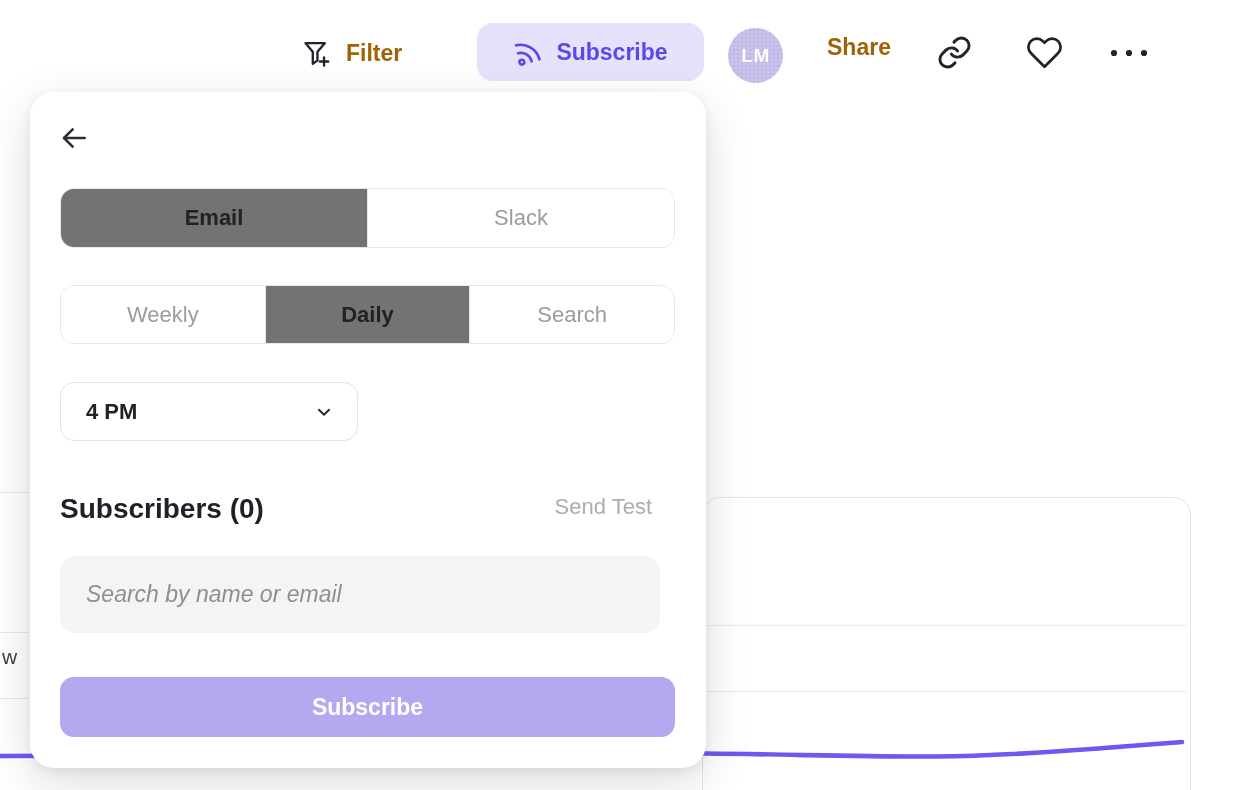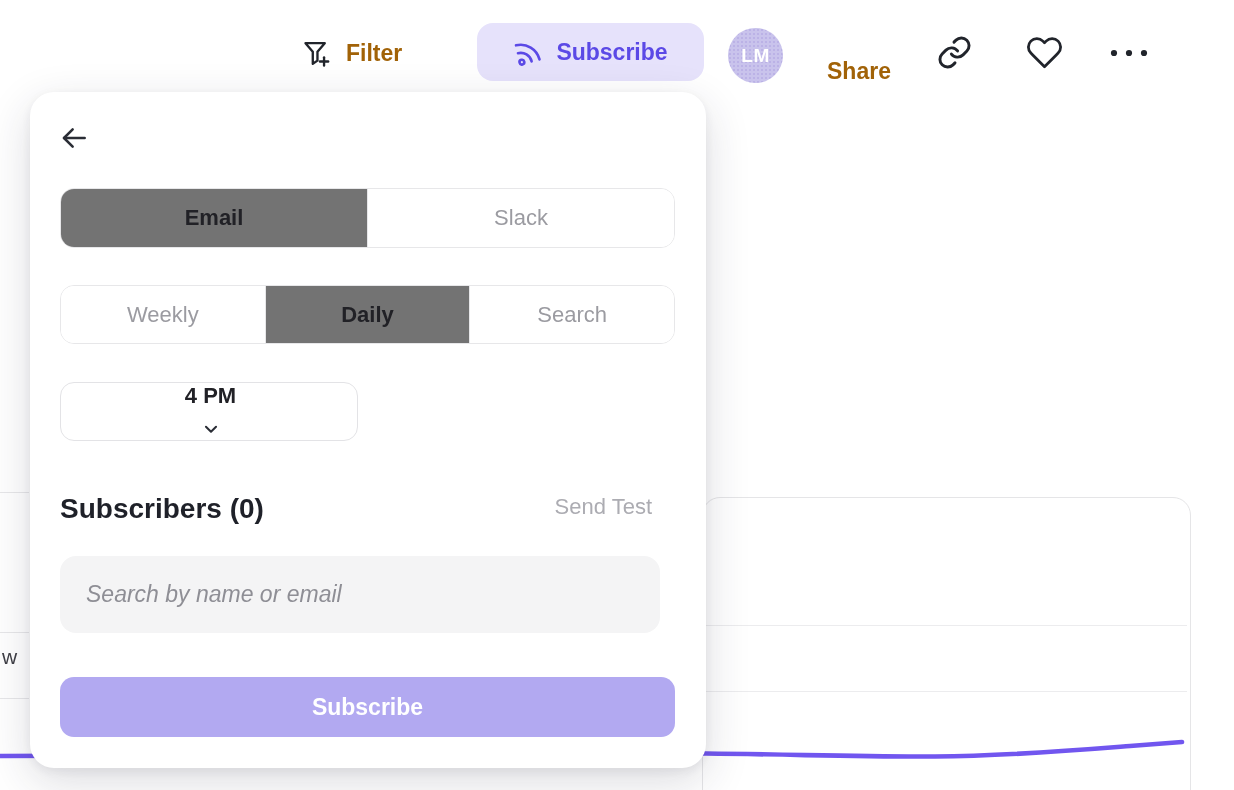--- a/index.html
+++ b/index.html
@@ -23,21 +23,21 @@
   #filter-btn { left:300px; top:33px; height:40px; gap:13px; }
   #subscribe-pill { left:477px; top:23px; width:227px; height:58px; border-radius:16px;
                     background:#E6E2FB; justify-content:center; gap:13px; }
   #subscribe-pill .tb-label { color:#5B49E6; }
   #avatar { left:728px; top:28px; width:55px; height:55px; border-radius:50%;
             background-color:#C9C3EC;
             background-image:radial-gradient(#BBB2E6 1px, rgba(0,0,0,0) 1.2px);
             background-size:4px 4px;
             display:flex; align-items:center; justify-content:center;
             color:#ffffff; font-weight:700; font-size:19px; letter-spacing:.5px; }
-  #share-btn { left:827px; top:51px; height:40px; }
+  #share-btn { left:827px; top:27px; height:40px; }
   #link-btn { left:936px; top:34px; } #heart-btn { left:1026px; top:34px; }
   #more-btn { left:1108px; top:40px; }
 
   
   #modal { position:absolute; left:30px; top:92px; width:676px; height:676px; z-index:10;
            background:#ffffff; border-radius:24px;
            box-shadow:0 14px 45px rgba(40,40,60,.16), 0 3px 10px rgba(40,40,60,.07); }
   #back-btn { left:28px; top:30px; width:32px; height:32px; cursor:pointer; display:flex; align-items:center; }
   #modal-title { left:0; right:0; top:127px; text-align:center; font-size:23px; font-weight:600; color:#1F2129; position:absolute; top:126px; }
   #modal-title { top:126px; }
@@ -46,21 +46,21 @@
                display:flex; overflow:hidden; background:#fff; }
   #seg-channel { top:96px; height:60px; }
   #seg-frequency { top:193px; height:59px; }
   .seg-cell { flex:1; display:flex; align-items:center; justify-content:center;
               font-size:22px; color:#9B9BA1; cursor:pointer; background:#fff; }
   .seg-cell + .seg-cell { border-left:1.5px solid #E7E7E9; }
   .seg-cell.selected { background:#737373; color:#212126; font-weight:600; }
 
   .dropdown { position:absolute; top:290px; height:59px; border:1.5px solid #E3E3E6; border-radius:14px;
               background:#fff; display:flex; align-items:center; justify-content:space-between;
-              padding:0 22px 0 25px; font-size:22px; font-weight:600; color:#212126; cursor:pointer;flex-direction:column; }
+              padding:0 22px 0 25px; font-size:22px; font-weight:600; color:#212126; cursor:pointer; }
   #dd-time { left:30px; width:298px; }
   #dd-timezone { left:345px; width:300px; }
 
   #subscribers-label { position:absolute; left:30px; top:401px; font-size:28px; font-weight:600; color:#1F2129; }
   #send-test { position:absolute; right:54px; top:402px; font-size:22px; color:#ACACB2; cursor:pointer; }
 
   #search-input { position:absolute; left:30px; top:464px; width:600px; height:77px;
                   background:#F4F4F5; border:none; outline:none; border-radius:16px;
                   padding:0 26px; font-size:23px; color:#3c3c43;
                   font-family:"Liberation Sans", sans-serif;font-style:italic; }

